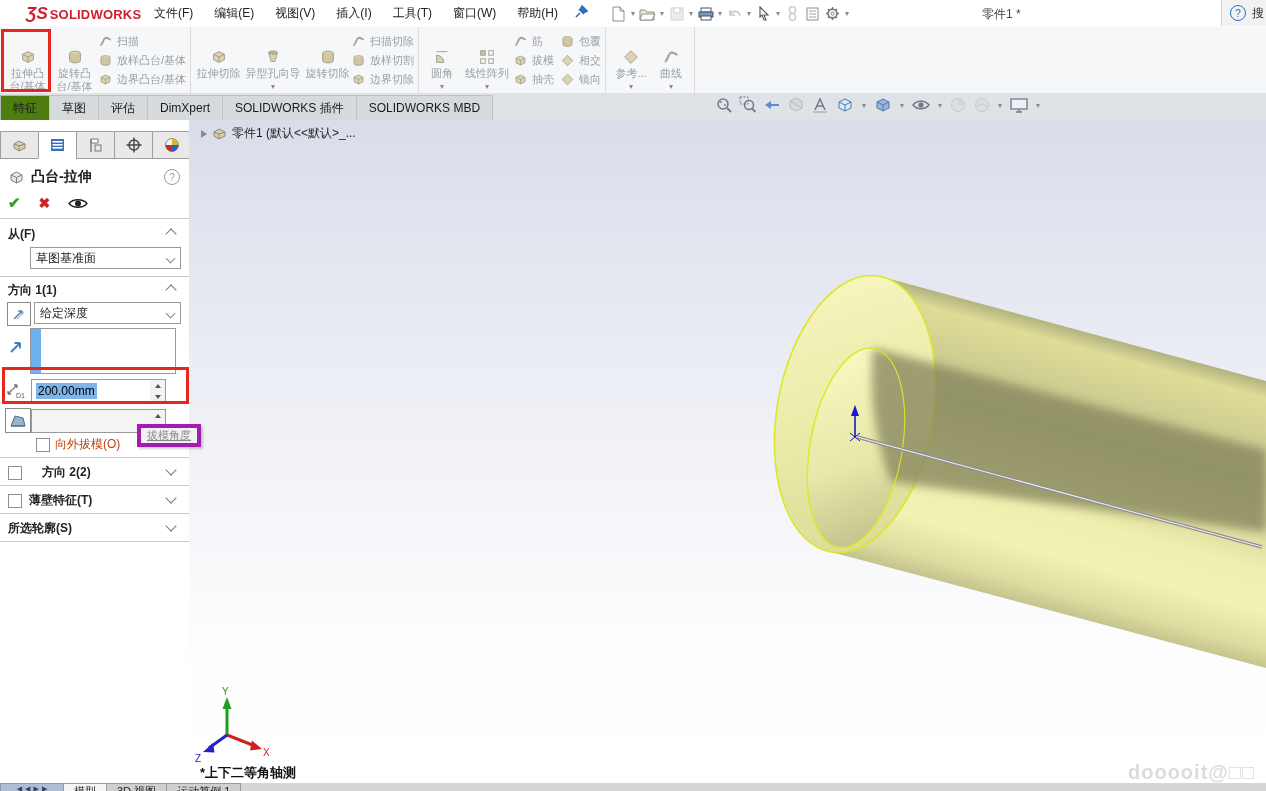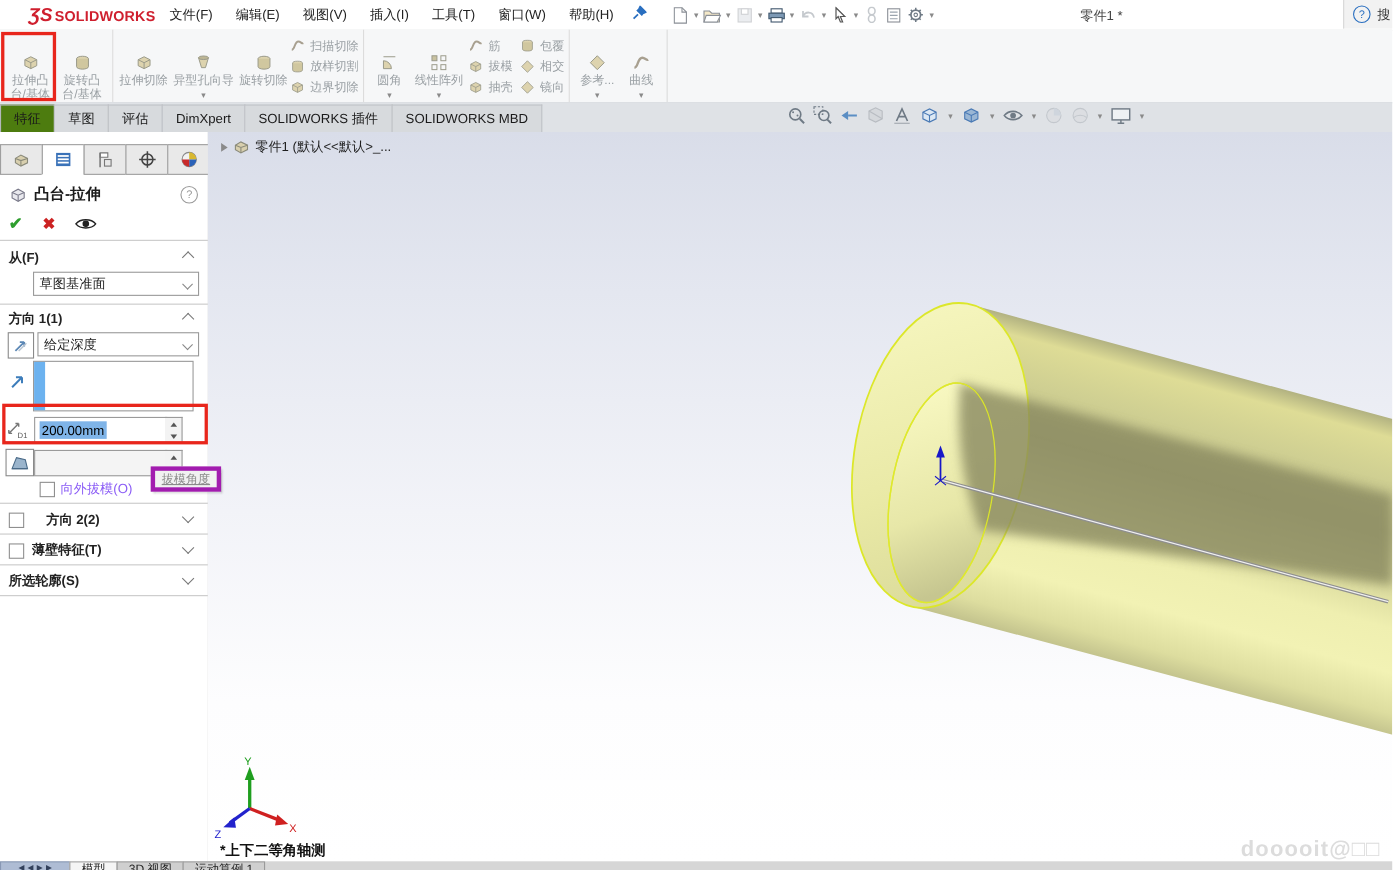--- a/index.html
+++ b/index.html
@@ -68,21 +68,21 @@
   .fieldrow-icon{position:absolute;width:22px;height:22px;display:flex;align-items:center;justify-content:center;}
   .btn-sq{border:1px solid #8a8a8a;background:#fff;}
   .spinfield{position:absolute;height:22px;background:#fff;border:1px solid #9a9a9a;display:flex;align-items:center;}
   .spinfield .val{margin-left:4px;background:#7fb4e8;color:#000;padding:1px 2px;}
   .spincol{position:absolute;width:15px;height:22px;border:1px solid #9a9a9a;border-left:none;background:#f3f3f3;
     display:flex;flex-direction:column;}
   .spincol div{flex:1;display:flex;align-items:center;justify-content:center;}
   .tri-up{width:0;height:0;border-left:3.5px solid transparent;border-right:3.5px solid transparent;border-bottom:4.5px solid #555;}
   .tri-dn{width:0;height:0;border-left:3.5px solid transparent;border-right:3.5px solid transparent;border-top:4.5px solid #555;}
   .cbx{width:12px;height:12px;border:1px solid #8f8f8f;background:#fff;display:inline-block;}
-  .graytext{color:#8b5cf6;}
+  .graytext{color:#c2410c;}
   .selbox{position:absolute;background:#fff;border:1px solid #9a9a9a;}
   .selbox .bar{position:absolute;left:0;top:0;bottom:0;width:10px;background:#6cb2ef;}
   .tooltip{position:absolute;left:137px;top:424px;width:56px;height:15px;background:#f1f1f1;
     border:4px solid #a21caf;box-shadow:2px 2px 2px rgba(0,0,0,.2);color:#8a8a8a;font-size:11px;
     display:flex;align-items:center;justify-content:center;z-index:40;text-decoration:underline;}
   
   #viewport{left:189px;top:120px;width:1077px;height:663px;
     background:linear-gradient(180deg,#d9dde9 0%,#e4e7f0 22%,#f2f3f8 52%,#fdfdfe 78%,#ffffff 100%);overflow:hidden;}
   .tree-flyout{position:absolute;left:12px;top:5px;display:flex;align-items:center;gap:5px;font-size:12px;color:#1e1e1e;}
   .exp-arrow{width:0;height:0;border-top:4px solid transparent;border-bottom:4px solid transparent;border-left:6px solid #8a8a8a;}
@@ -233,20 +233,40 @@
             <use href="#i-box"></use>
           </svg>
         <span>拉伸凸台/基体</span>
       </div>
       <div class="rbtn-lg">
         <svg class="ric">
             <use href="#i-cyl"></use>
           </svg>
         <span>旋转凸台/基体</span>
       </div>
+      <div class="rcol">
+        <div class="rbtn-sm">
+            <svg class="ric16">
+              <use href="#i-sw"></use>
+            </svg>
+            <span>扫描</span>
+          </div>
+        <div class="rbtn-sm">
+            <svg class="ric16">
+              <use href="#i-cyl"></use>
+            </svg>
+            <span>放样凸台/基体</span>
+          </div>
+        <div class="rbtn-sm">
+            <svg class="ric16">
+              <use href="#i-box"></use>
+            </svg>
+            <span>边界凸台/基体</span>
+          </div>
+      </div>
     </div>
     <div class="rgroup">
       <div class="rbtn-lg">
         <svg class="ric">
             <use href="#i-box"></use>
           </svg>
         <span>拉伸切除</span>
       </div>
       <div class="rbtn-lg" style="width:62px">
         <svg class="ric">

